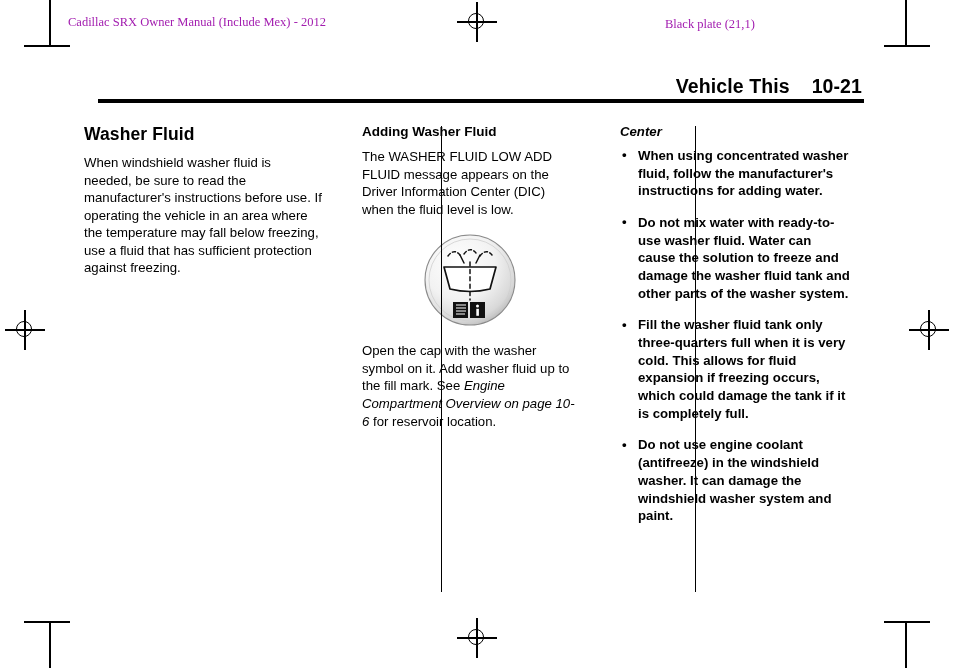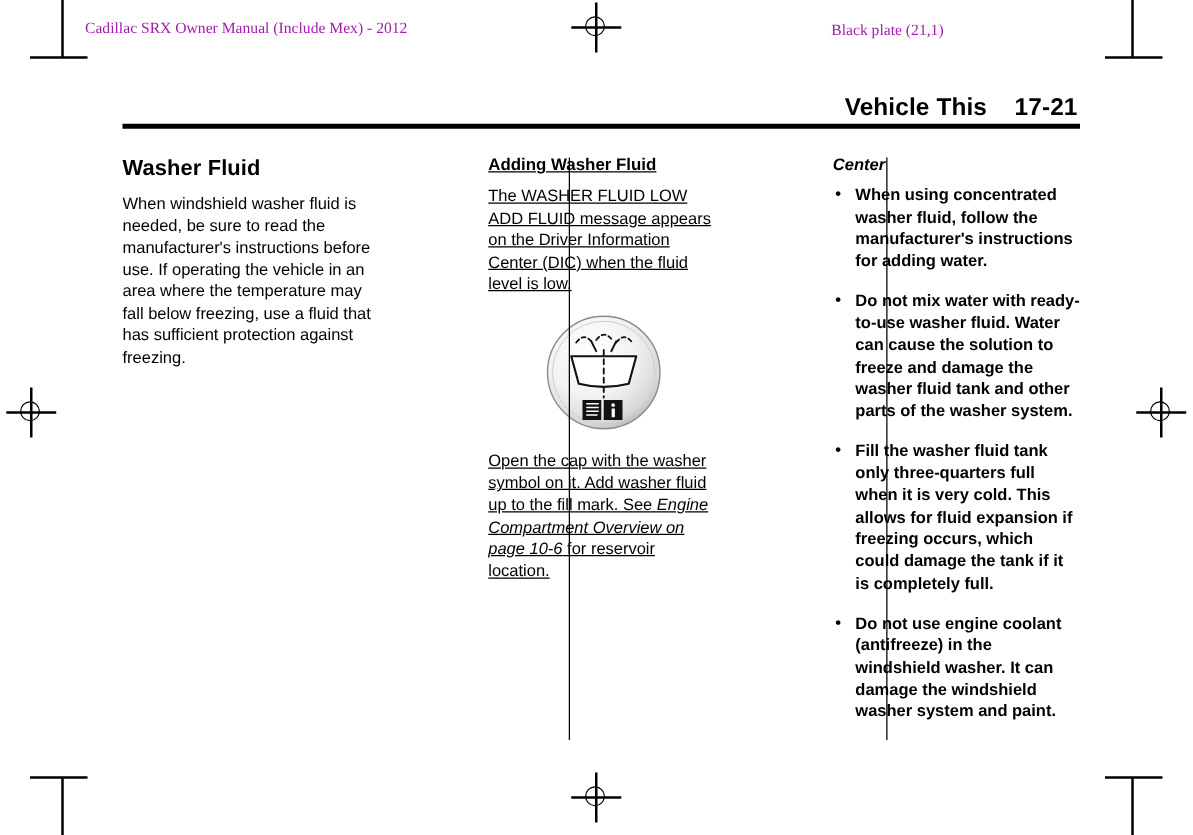--- a/index.html
+++ b/index.html
@@ -84,33 +84,32 @@
     left: 98px;
     top: 99px;
     width: 766px;
     height: 4px;
     background: #000;
   }
 
   
   #columns {
     position: absolute;
-    left: 98px;
+    left: 84px;
     top: 124px;
     width: 766px;
     height: 470px;
     display: flex;
-    gap: 48px;
   }
   .col {
     position: relative;
     box-sizing: border-box;
   }
   .col-1 { width: 258px; padding-right: 20px; }
-  .col-2 { width: 256px; padding-left: 20px; padding-right: 20px; text-decoration: underline; }
+  .col-2 { width: 256px; padding-left: 20px; padding-right: 20px; }
   .col-3 { width: 252px; padding-left: 22px; }
 
   .col-rule {
     position: absolute;
     top: 2px;
     width: 1.2px;
     height: 466px;
     background: #000;
   }
   #col-rule-1 { left: 357px; }
@@ -204,21 +203,21 @@
   <div class="reg-line-h"></div>
     <div class="reg-line-v"></div>
     <div class="reg-circle"></div>
 </div>
 
 <div class="run-head" id="run-head-left">Cadillac SRX Owner Manual (Include Mex) - 2012</div>
 <div class="run-head" id="run-head-right">Black plate (21,1)</div>
 
 <div id="page-title-band">
   <div class="title-row">
-    <span>Vehicle This</span><span class="sect">17-21</span>
+    <span>Vehicle This</span><span class="sect">10-21</span>
   </div>
 </div>
 <div id="page-title-rule"></div>
 
 <div id="columns">
 
   <div class="col col-1">
     <h1 class="head1">Washer Fluid</h1>
     <p class="body">When windshield washer fluid is needed, be sure to read the manufacturer's instructions before use. If operating the vehicle in an area where the temperature may fall below freezing, use a fluid that has sufficient protection against freezing.</p>
   </div>

